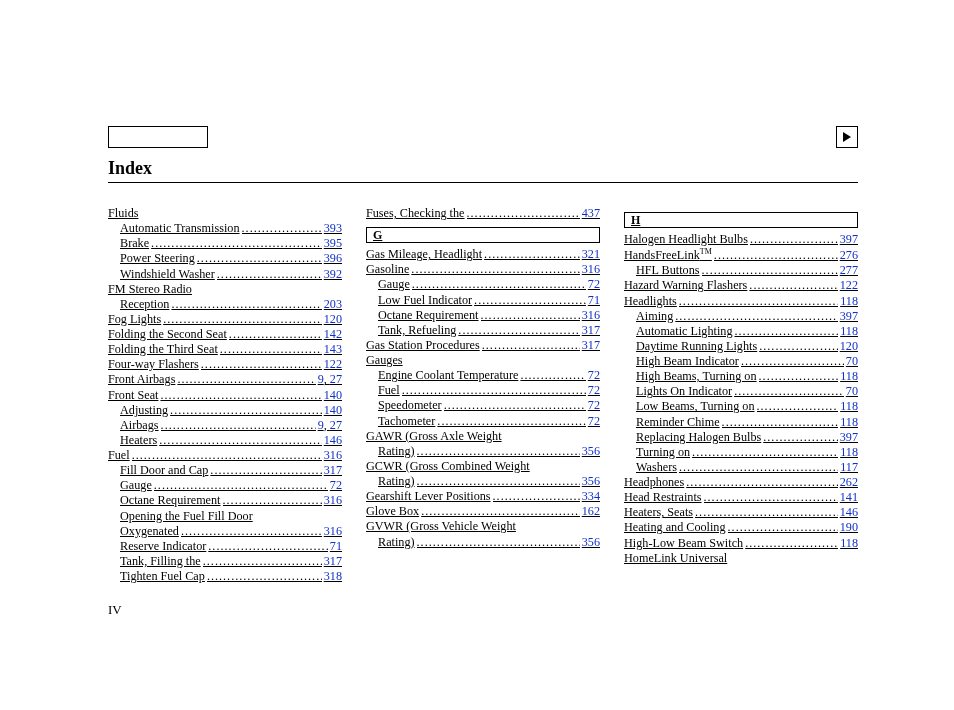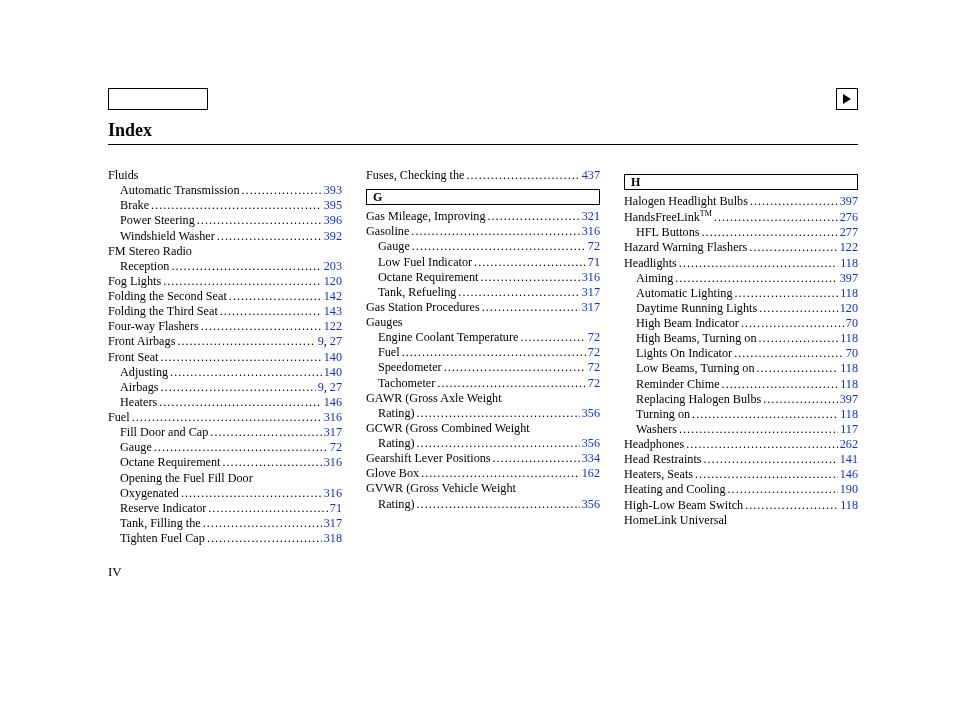--- a/index.html
+++ b/index.html
@@ -2,20 +2,21 @@
 <html><head>
 <meta charset="utf-8">
 <style>
   * { box-sizing: border-box; margin: 0; padding: 0; }
   html, body { width: 954px; height: 710px; background: #fff; font-family: "Times New Roman", Times, serif; color: #000; }
   .page {
     position: relative;
     width: 954px;
     height: 612px;
     padding: 88px 48px 0 108px;
+    margin-top: 38px;
   }
   .topbar {
     position: absolute;
     top: 88px;
     left: 108px;
     right: 96px;
     height: 24px;
   }
   .topbox {
     width: 100px;
@@ -53,20 +54,21 @@
   }
   .columns {
     position: absolute;
     top: 168px;
     left: 108px;
     right: 96px;
     display: flex;
     gap: 24px;
     font-size: 12.2px;
     line-height: 1.24;
+    text-decoration: underline;
   }
   .col { flex: 1 1 0; min-width: 0; }
   .section-header {
     border: 1px solid #000;
     height: 16px;
     margin: 6px 0 4px 0;
     display: flex;
     align-items: center;
     padding-left: 6px;
     font-weight: bold;
@@ -244,21 +246,21 @@
         </div>
       </div>
     <div class="col" id="col2">
         <div class="entry indent-0">
           <span class="label">Fuses, Checking the</span>
           <span class="dots"></span>
           <span class="pg">437</span>
         </div>
         <div class="section-header">G</div>
         <div class="entry indent-0">
-          <span class="label">Gas Mileage, Improving</span>
+          <span class="label">Gas Mileage, Headlight</span>
           <span class="dots"></span>
           <span class="pg">321</span>
         </div>
         <div class="entry indent-0">
           <span class="label">Gasoline</span>
           <span class="dots"></span>
           <span class="pg">316</span>
         </div>
         <div class="entry indent-1">
           <span class="label">Gauge</span>

